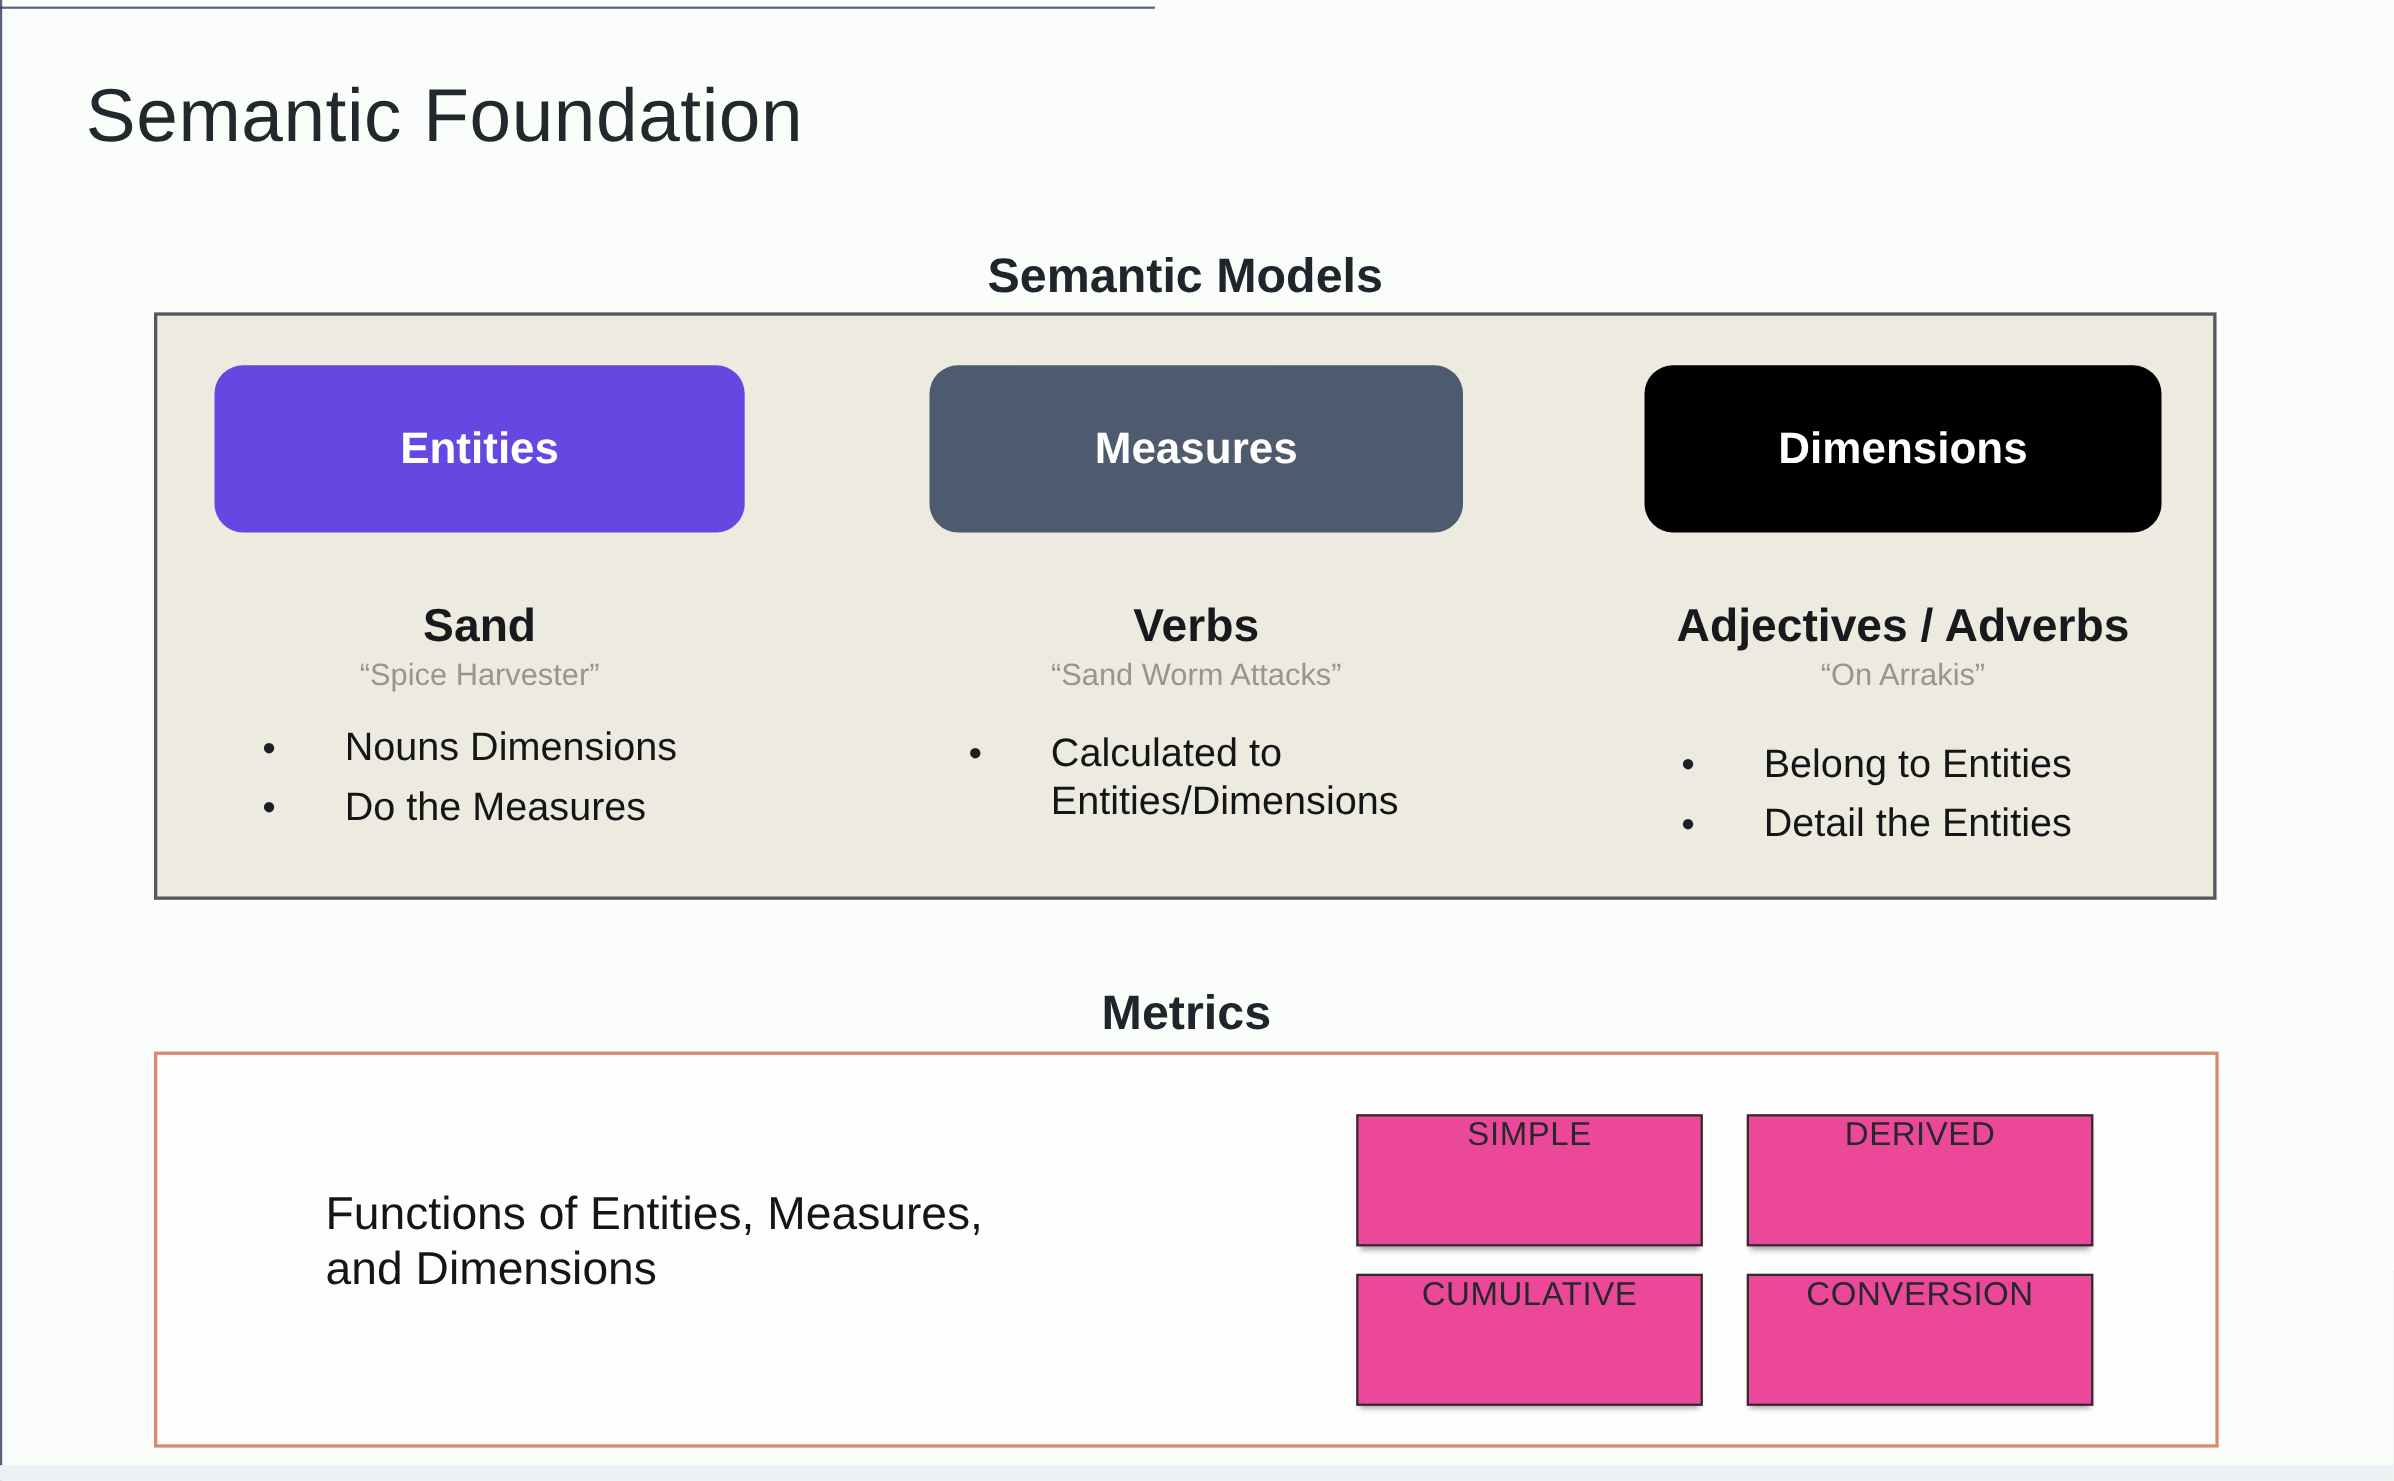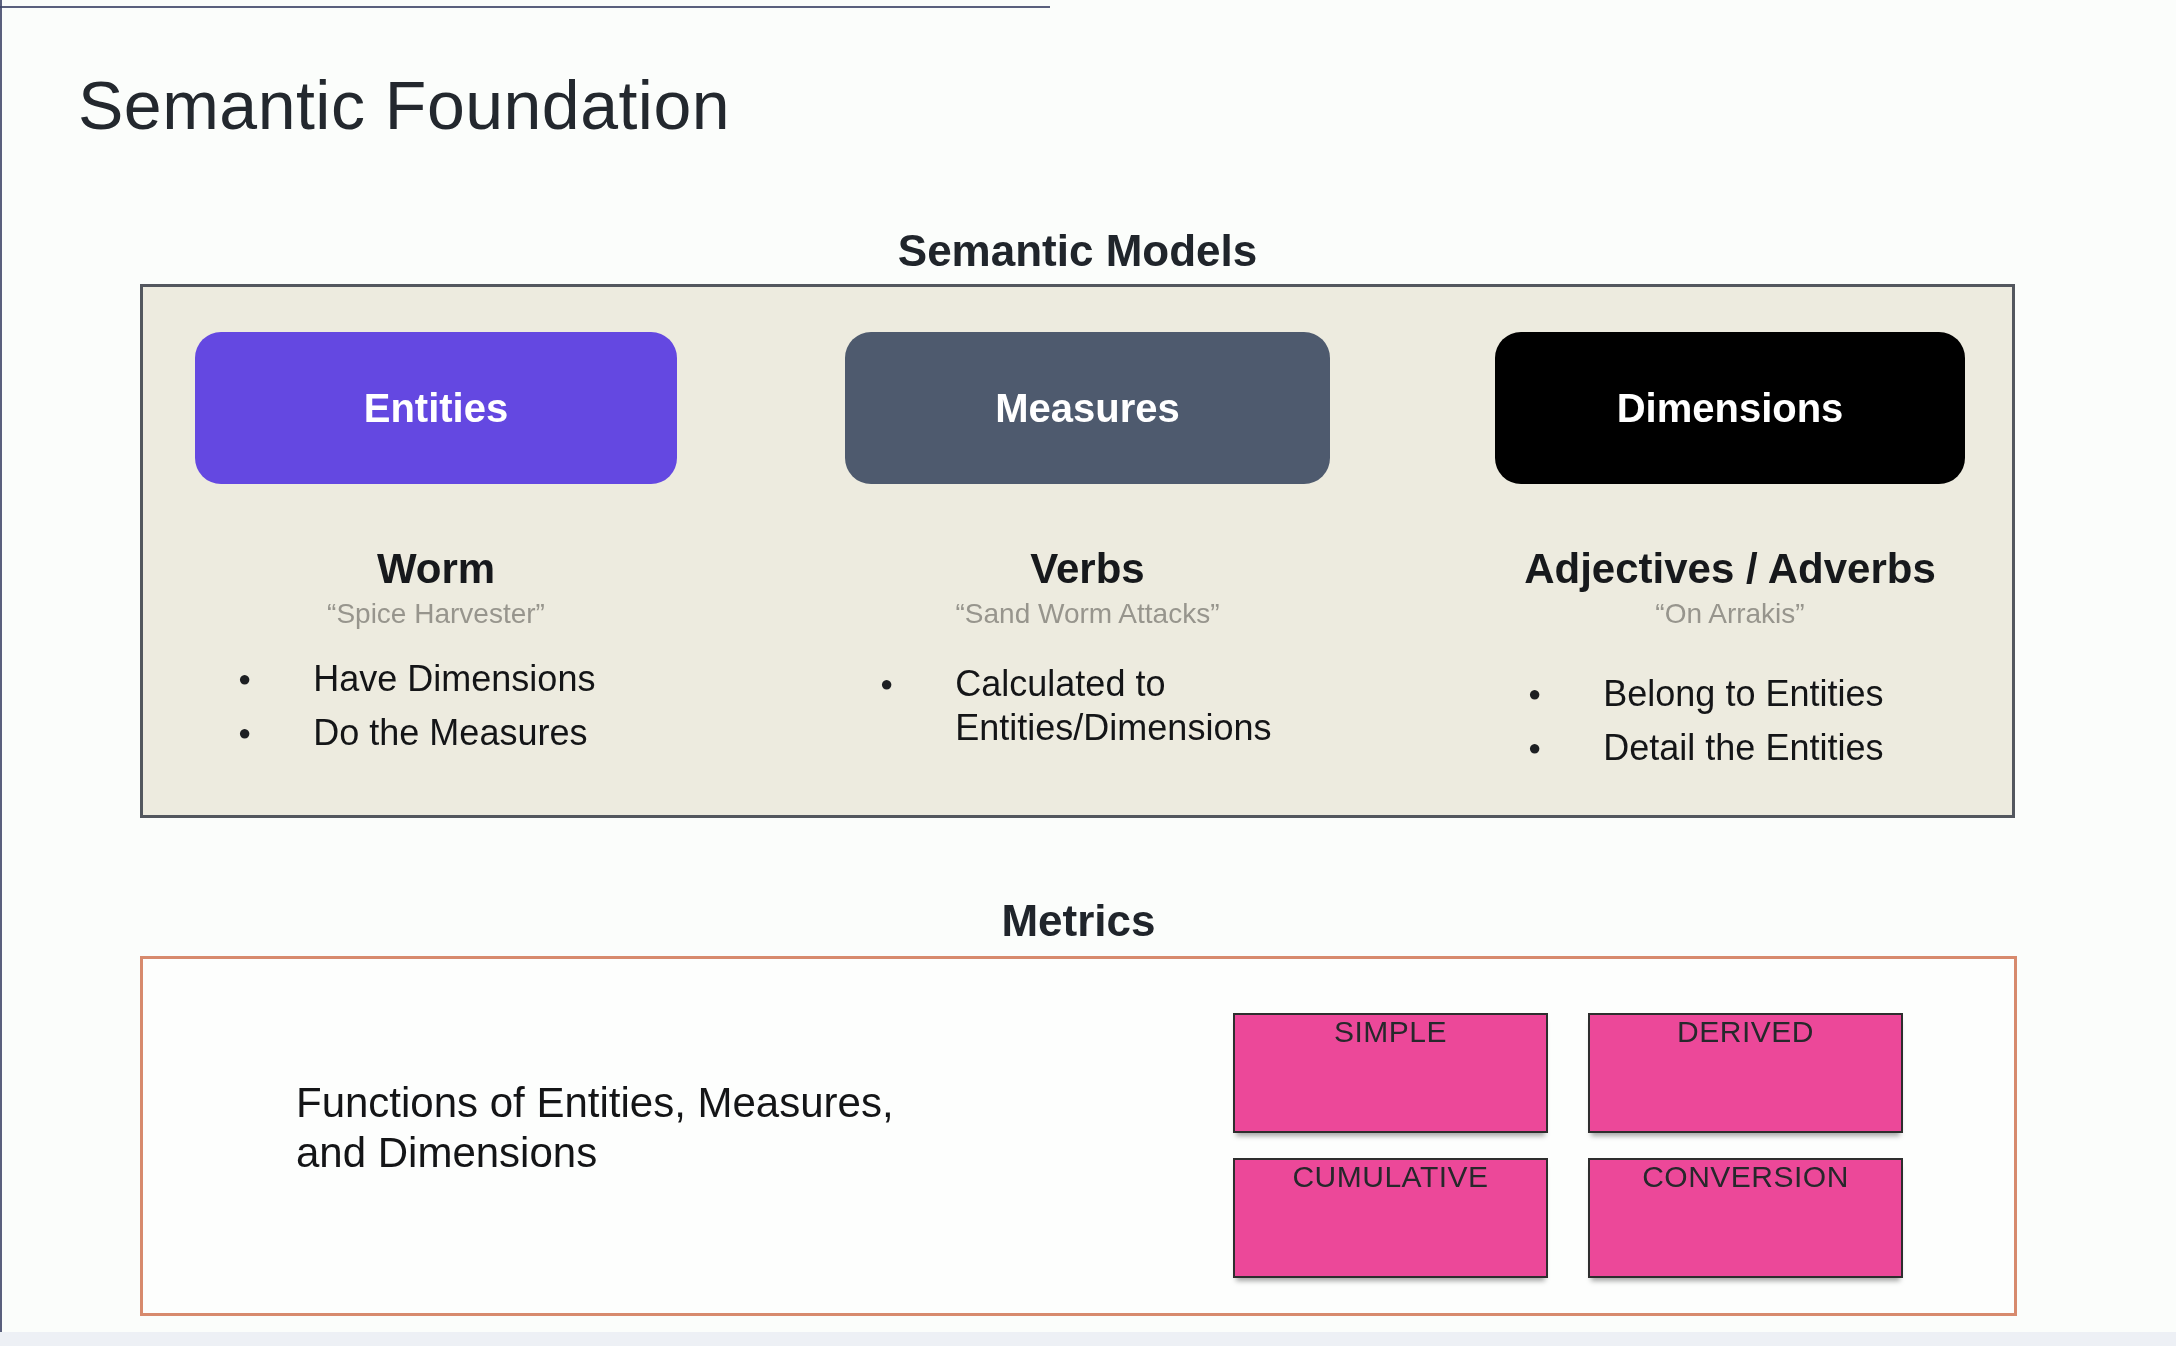--- a/index.html
+++ b/index.html
@@ -102,32 +102,32 @@
   <div class="pill pill-entities" style="background-color: rgb(100, 72, 225);">
     <span>Entities</span>
   </div>
   <div class="pill pill-measures" style="background-color: rgb(78, 90, 110);">
     <span>Measures</span>
   </div>
   <div class="pill pill-dimensions" style="background-color: #000000;">
     <span>Dimensions</span>
   </div>
 
-  <div class="pos-heading pos-1">Worm</div>
+  <div class="pos-heading pos-1">Sand</div>
   <div class="pos-heading pos-2">Verbs</div>
   <div class="pos-heading pos-3">Adjectives / Adverbs</div>
 
   <div class="example pos-1">“Spice Harvester”</div>
   <div class="example pos-2">“Sand Worm Attacks”</div>
   <div class="example pos-3">“On Arrakis”</div>
 
   <ul class="bullets bullets-1">
     <li>
       <span class="dot">●</span>
-      <span class="txt">Have Dimensions</span>
+      <span class="txt">Nouns Dimensions</span>
     </li>
     <li>
       <span class="dot">●</span>
       <span class="txt">Do the Measures</span>
     </li>
   </ul>
 
   <ul class="bullets bullets-2">
     <li>
       <span class="dot">●</span>

